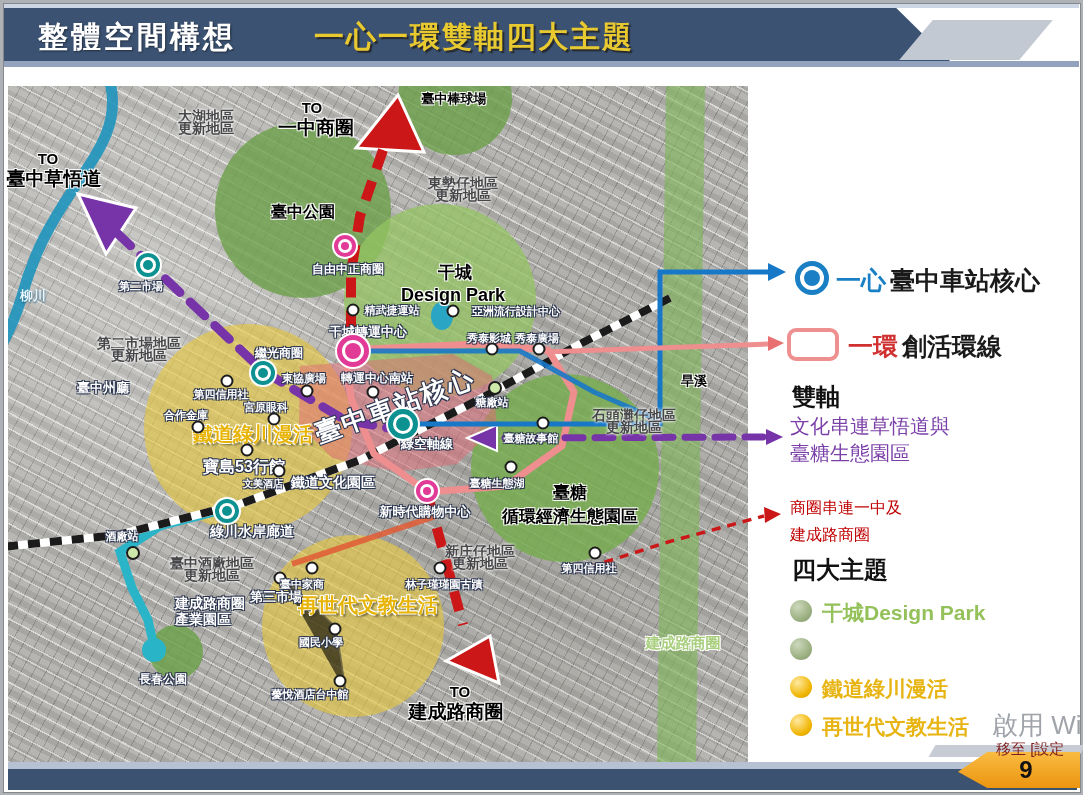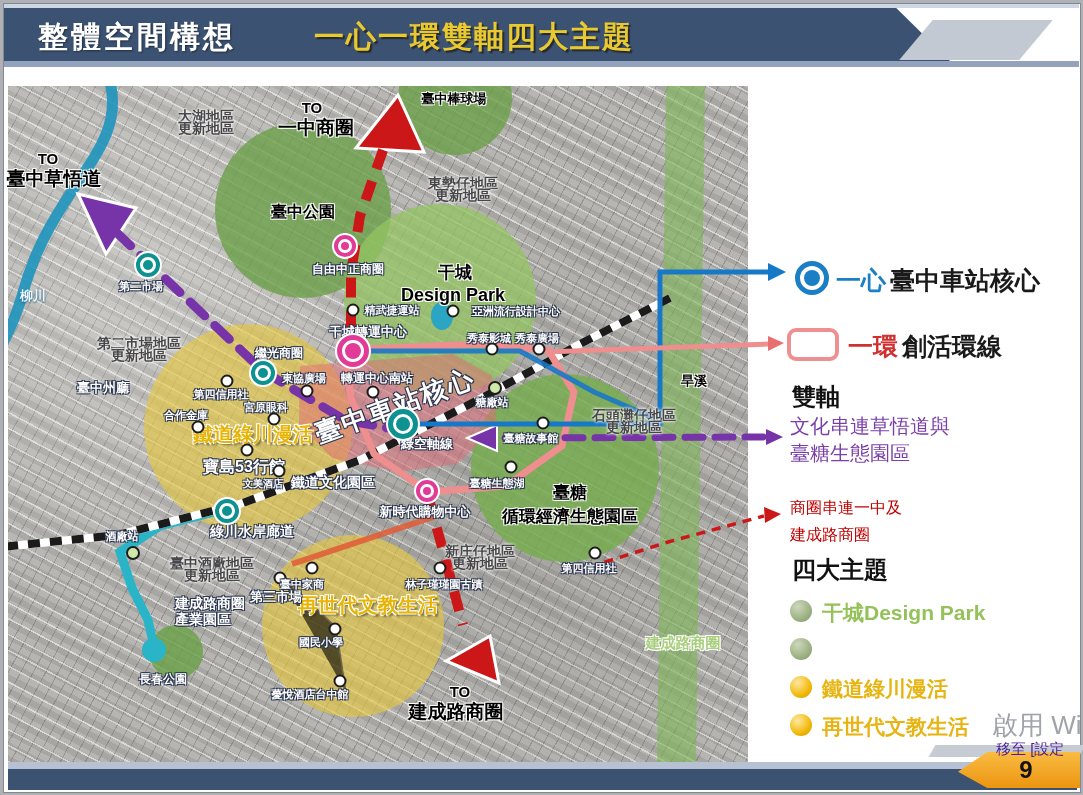--- a/index.html
+++ b/index.html
@@ -67,21 +67,21 @@
   
   .foot-light{position:absolute;left:8px;top:762px;width:1069px;height:7px;background:#b6c1d3;z-index:2;}
   .foot-navy{position:absolute;left:8px;top:769px;width:1069px;height:21px;background:#3c5271;z-index:2;}
   .banner-back{position:absolute;left:932px;top:745px;width:150px;height:12px;background:#c7ccd4;transform:skewX(-30deg);z-index:5;}
   .pagebanner{position:absolute;left:958px;top:752px;width:122px;height:36px;z-index:6;
     background:linear-gradient(180deg,#f9bc42,#ec9410);
     clip-path:polygon(0 55%,24% 0,100% 0,100% 100%,24% 100%);
     display:flex;align-items:center;justify-content:center;padding-left:14px;box-sizing:border-box;
     font-size:24px;font-weight:bold;color:#111;}
   .wm1{position:absolute;left:992px;top:708px;font-size:26px;color:#a0a4aa;z-index:7;white-space:nowrap;}
-  .wm2{position:absolute;left:996px;top:740px;font-size:15px;color:#4c1d95;z-index:7;white-space:nowrap;}
+  .wm2{position:absolute;left:996px;top:740px;font-size:15px;color:#7f1d1d;z-index:7;white-space:nowrap;}
   .rot-core{font-size:26px;transform:translate(-50%,-50%) rotate(-20deg);letter-spacing:2px;}
 </style>
 </head>
 <body>
 
 <div class="stage">
   <div class="slide"></div>
 
   <div class="strip-top"></div>
   <div class="hdr"></div>

